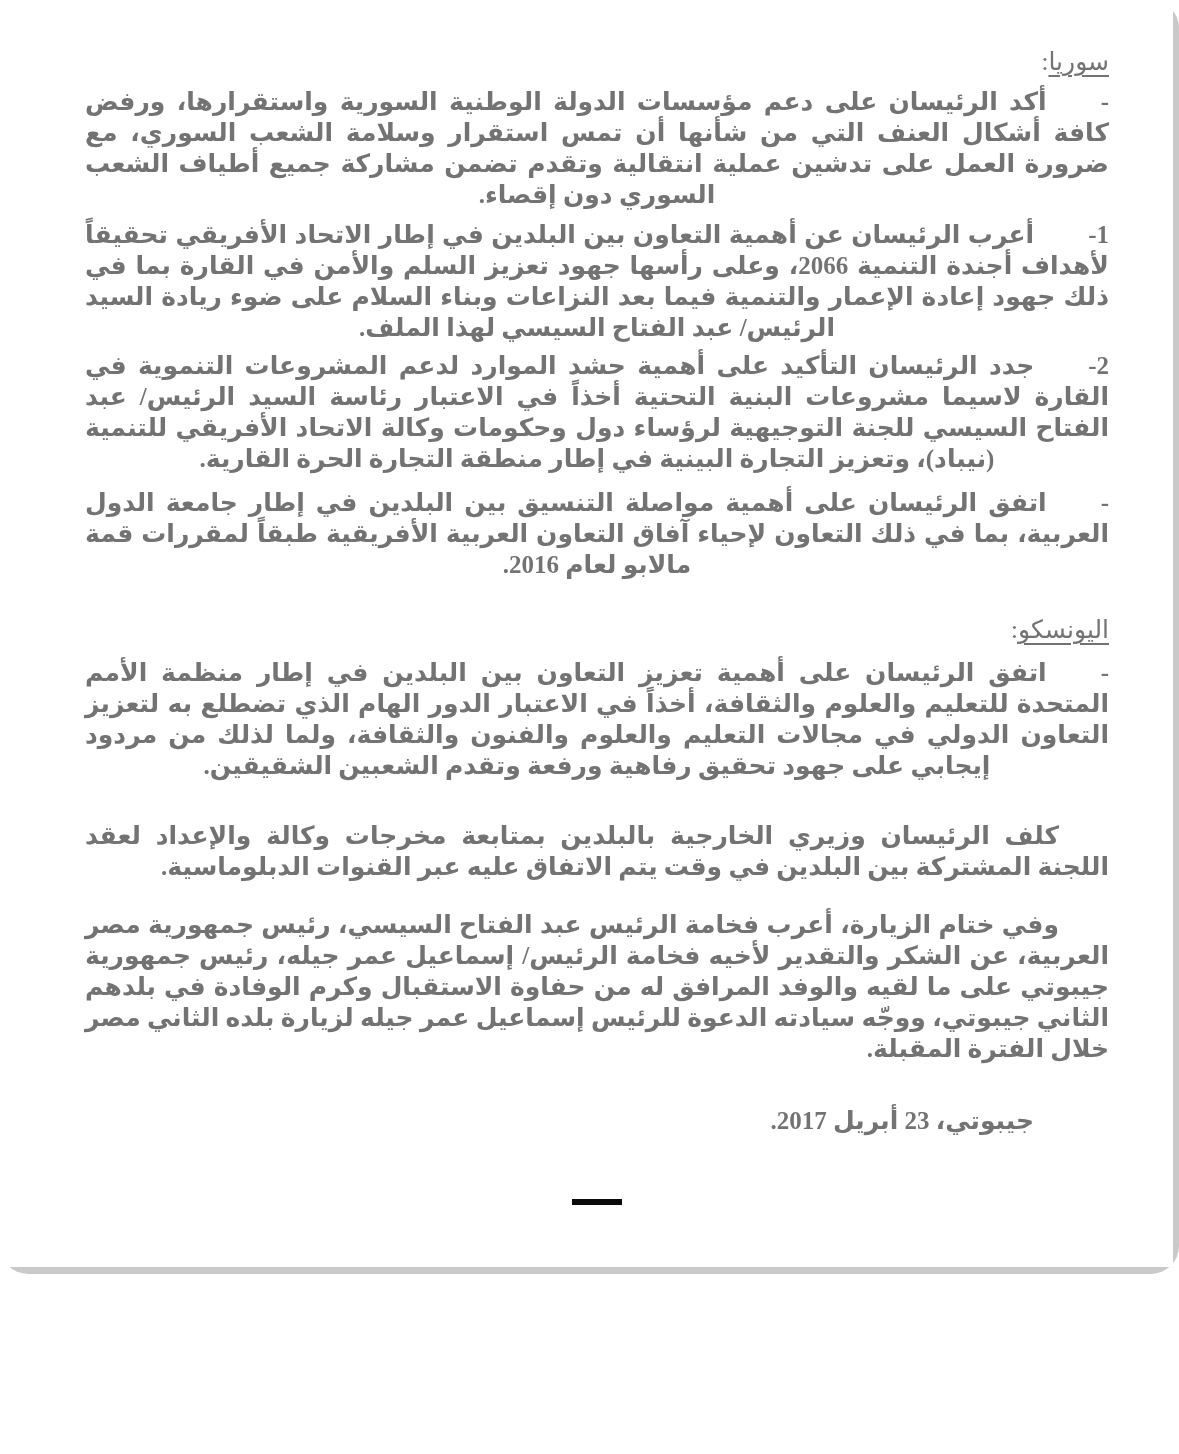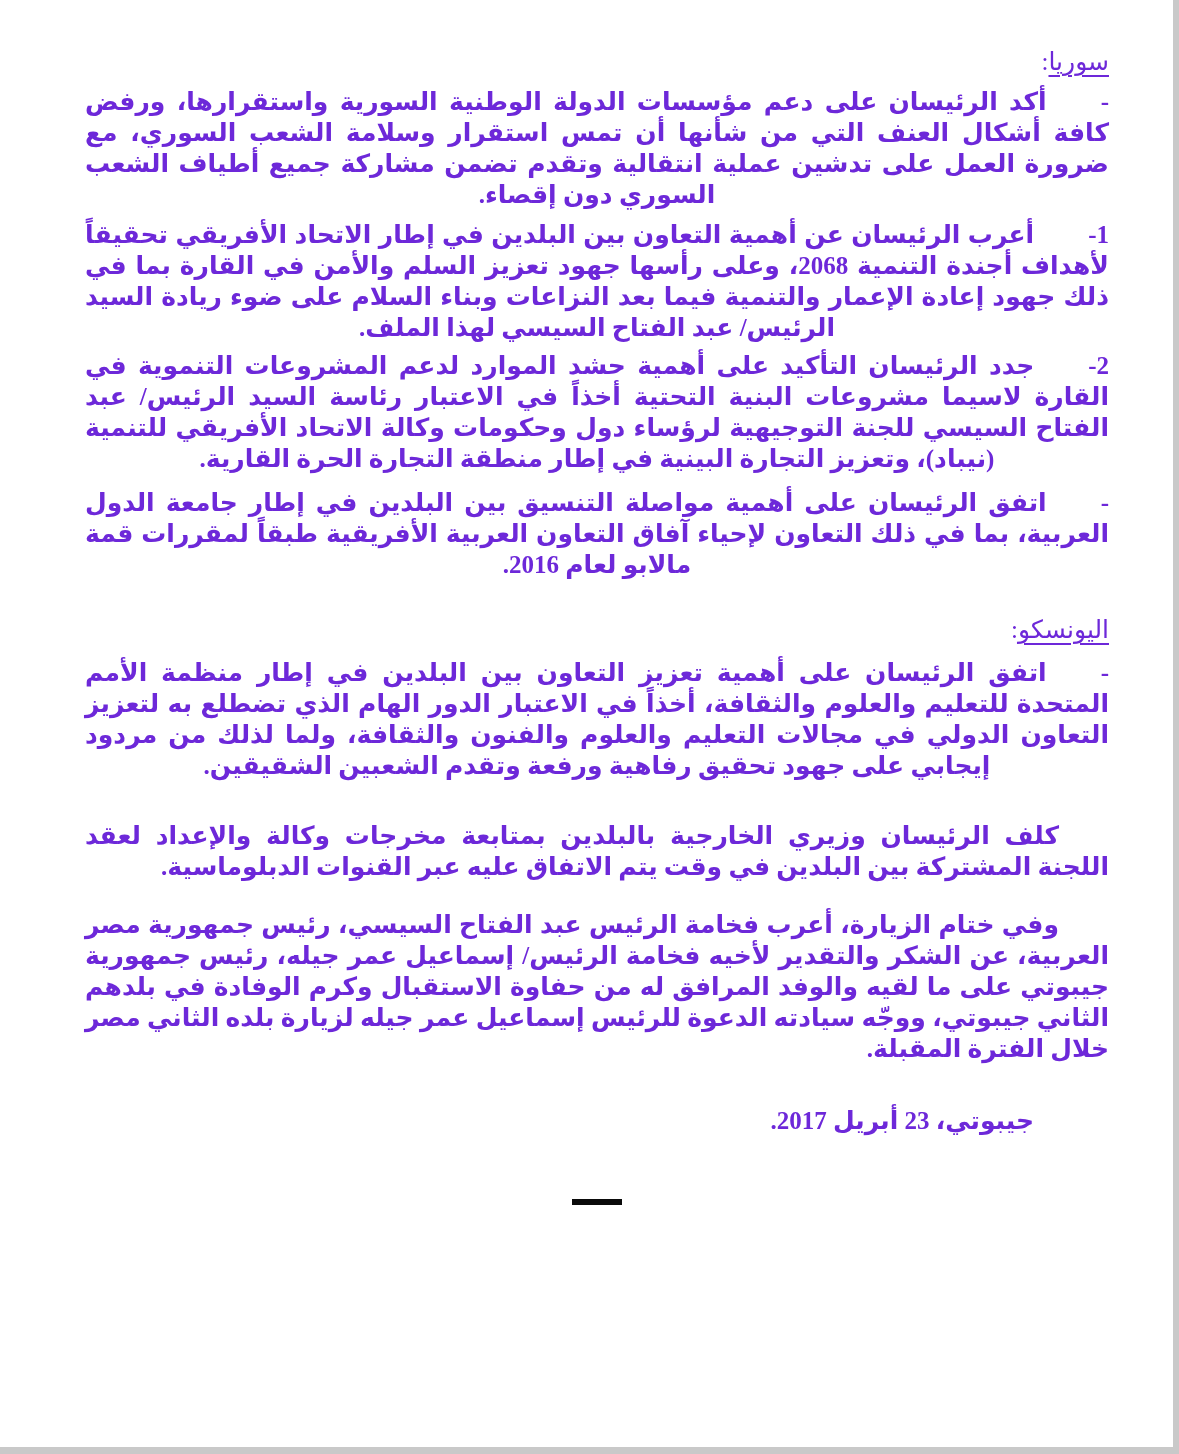--- a/index.html
+++ b/index.html
@@ -1,23 +1,24 @@
 <!DOCTYPE html>
 <html lang="ar"><head>
 <meta charset="utf-8">
 <style>
   html,body{margin:0;padding:0;background:#ffffff;}
   .page{
     position:relative;
     width:1179px;
-    height:1454px;
+    height:1274px;
     background:#ffffff;
     overflow:hidden;
     font-family:"Liberation Serif","DejaVu Sans",serif;
-    color:#6d28d9;
+    color:#737373;
+    border-radius:28px;
   }
   .content{
     position:absolute;
     inset:0;
     padding:46px 70px 0 85px;
     direction:rtl;
     font-size:25px;
     line-height:31px;
     font-weight:700;
   }
@@ -72,21 +73,21 @@
 </style>
 </head>
 <body>
 
 <div class="page">
   <div class="content">
 
     <h2 class="section-title"><span class="underlined">سوريا</span><span>:</span></h2>
     <p class="item" style="margin-top:9px"><span class="marker">-</span><span class="tab"></span><span>أكد الرئيسان على دعم مؤسسات الدولة الوطنية السورية واستقرارها، ورفض كافة أشكال العنف التي من شأنها أن تمس استقرار وسلامة الشعب السوري، مع ضرورة العمل على تدشين عملية انتقالية وتقدم تضمن مشاركة جميع أطياف الشعب السوري دون إقصاء.</span></p>
 
-    <p class="item" style="margin-top:9px"><span class="marker">1-</span><span class="tab"></span><span>أعرب الرئيسان عن أهمية التعاون بين البلدين في إطار الاتحاد الأفريقي تحقيقاً لأهداف أجندة التنمية 2068، وعلى رأسها جهود تعزيز السلم والأمن في القارة بما في ذلك جهود إعادة الإعمار والتنمية فيما بعد النزاعات وبناء السلام على ضوء ريادة السيد الرئيس/ عبد الفتاح السيسي لهذا الملف.</span></p>
+    <p class="item" style="margin-top:9px"><span class="marker">1-</span><span class="tab"></span><span>أعرب الرئيسان عن أهمية التعاون بين البلدين في إطار الاتحاد الأفريقي تحقيقاً لأهداف أجندة التنمية 2066، وعلى رأسها جهود تعزيز السلم والأمن في القارة بما في ذلك جهود إعادة الإعمار والتنمية فيما بعد النزاعات وبناء السلام على ضوء ريادة السيد الرئيس/ عبد الفتاح السيسي لهذا الملف.</span></p>
     <p class="item" style="margin-top:7px"><span class="marker">2-</span><span class="tab"></span><span>جدد الرئيسان التأكيد على أهمية حشد الموارد لدعم المشروعات التنموية في القارة لاسيما مشروعات البنية التحتية أخذاً في الاعتبار رئاسة السيد الرئيس/ عبد الفتاح السيسي للجنة التوجيهية لرؤساء دول وحكومات وكالة الاتحاد الأفريقي للتنمية (نيباد)، وتعزيز التجارة البينية في إطار منطقة التجارة الحرة القارية.</span></p>
 
     <p class="item" style="margin-top:13px"><span class="marker">-</span><span class="tab"></span><span>اتفق الرئيسان على أهمية مواصلة التنسيق بين البلدين في إطار جامعة الدول العربية، بما في ذلك التعاون لإحياء آفاق التعاون العربية الأفريقية طبقاً لمقررات قمة مالابو لعام 2016.</span></p>
 
     <h2 class="section-title" style="margin-top:34px"><span class="underlined">اليونسكو</span><span>:</span></h2>
     <p class="item" style="margin-top:12px"><span class="marker">-</span><span class="tab"></span><span>اتفق الرئيسان على أهمية تعزيز التعاون بين البلدين في إطار منظمة الأمم المتحدة للتعليم والعلوم والثقافة، أخذاً في الاعتبار الدور الهام الذي تضطلع به لتعزيز التعاون الدولي في مجالات التعليم والعلوم والفنون والثقافة، ولما لذلك من مردود إيجابي على جهود تحقيق رفاهية ورفعة وتقدم الشعبين الشقيقين.</span></p>
 
     <p class="closing" style="margin-top:39px">كلف الرئيسان وزيري الخارجية بالبلدين بمتابعة مخرجات وكالة والإعداد لعقد اللجنة المشتركة بين البلدين في وقت يتم الاتفاق عليه عبر القنوات الدبلوماسية.</p>
     <p class="closing" style="margin-top:27px">وفي ختام الزيارة، أعرب فخامة الرئيس عبد الفتاح السيسي، رئيس جمهورية مصر العربية، عن الشكر والتقدير لأخيه فخامة الرئيس/ إسماعيل عمر جيله، رئيس جمهورية جيبوتي على ما لقيه والوفد المرافق له من حفاوة الاستقبال وكرم الوفادة في بلدهم الثاني جيبوتي، ووجّه سيادته الدعوة للرئيس إسماعيل عمر جيله لزيارة بلده الثاني مصر خلال الفترة المقبلة.</p>
 

